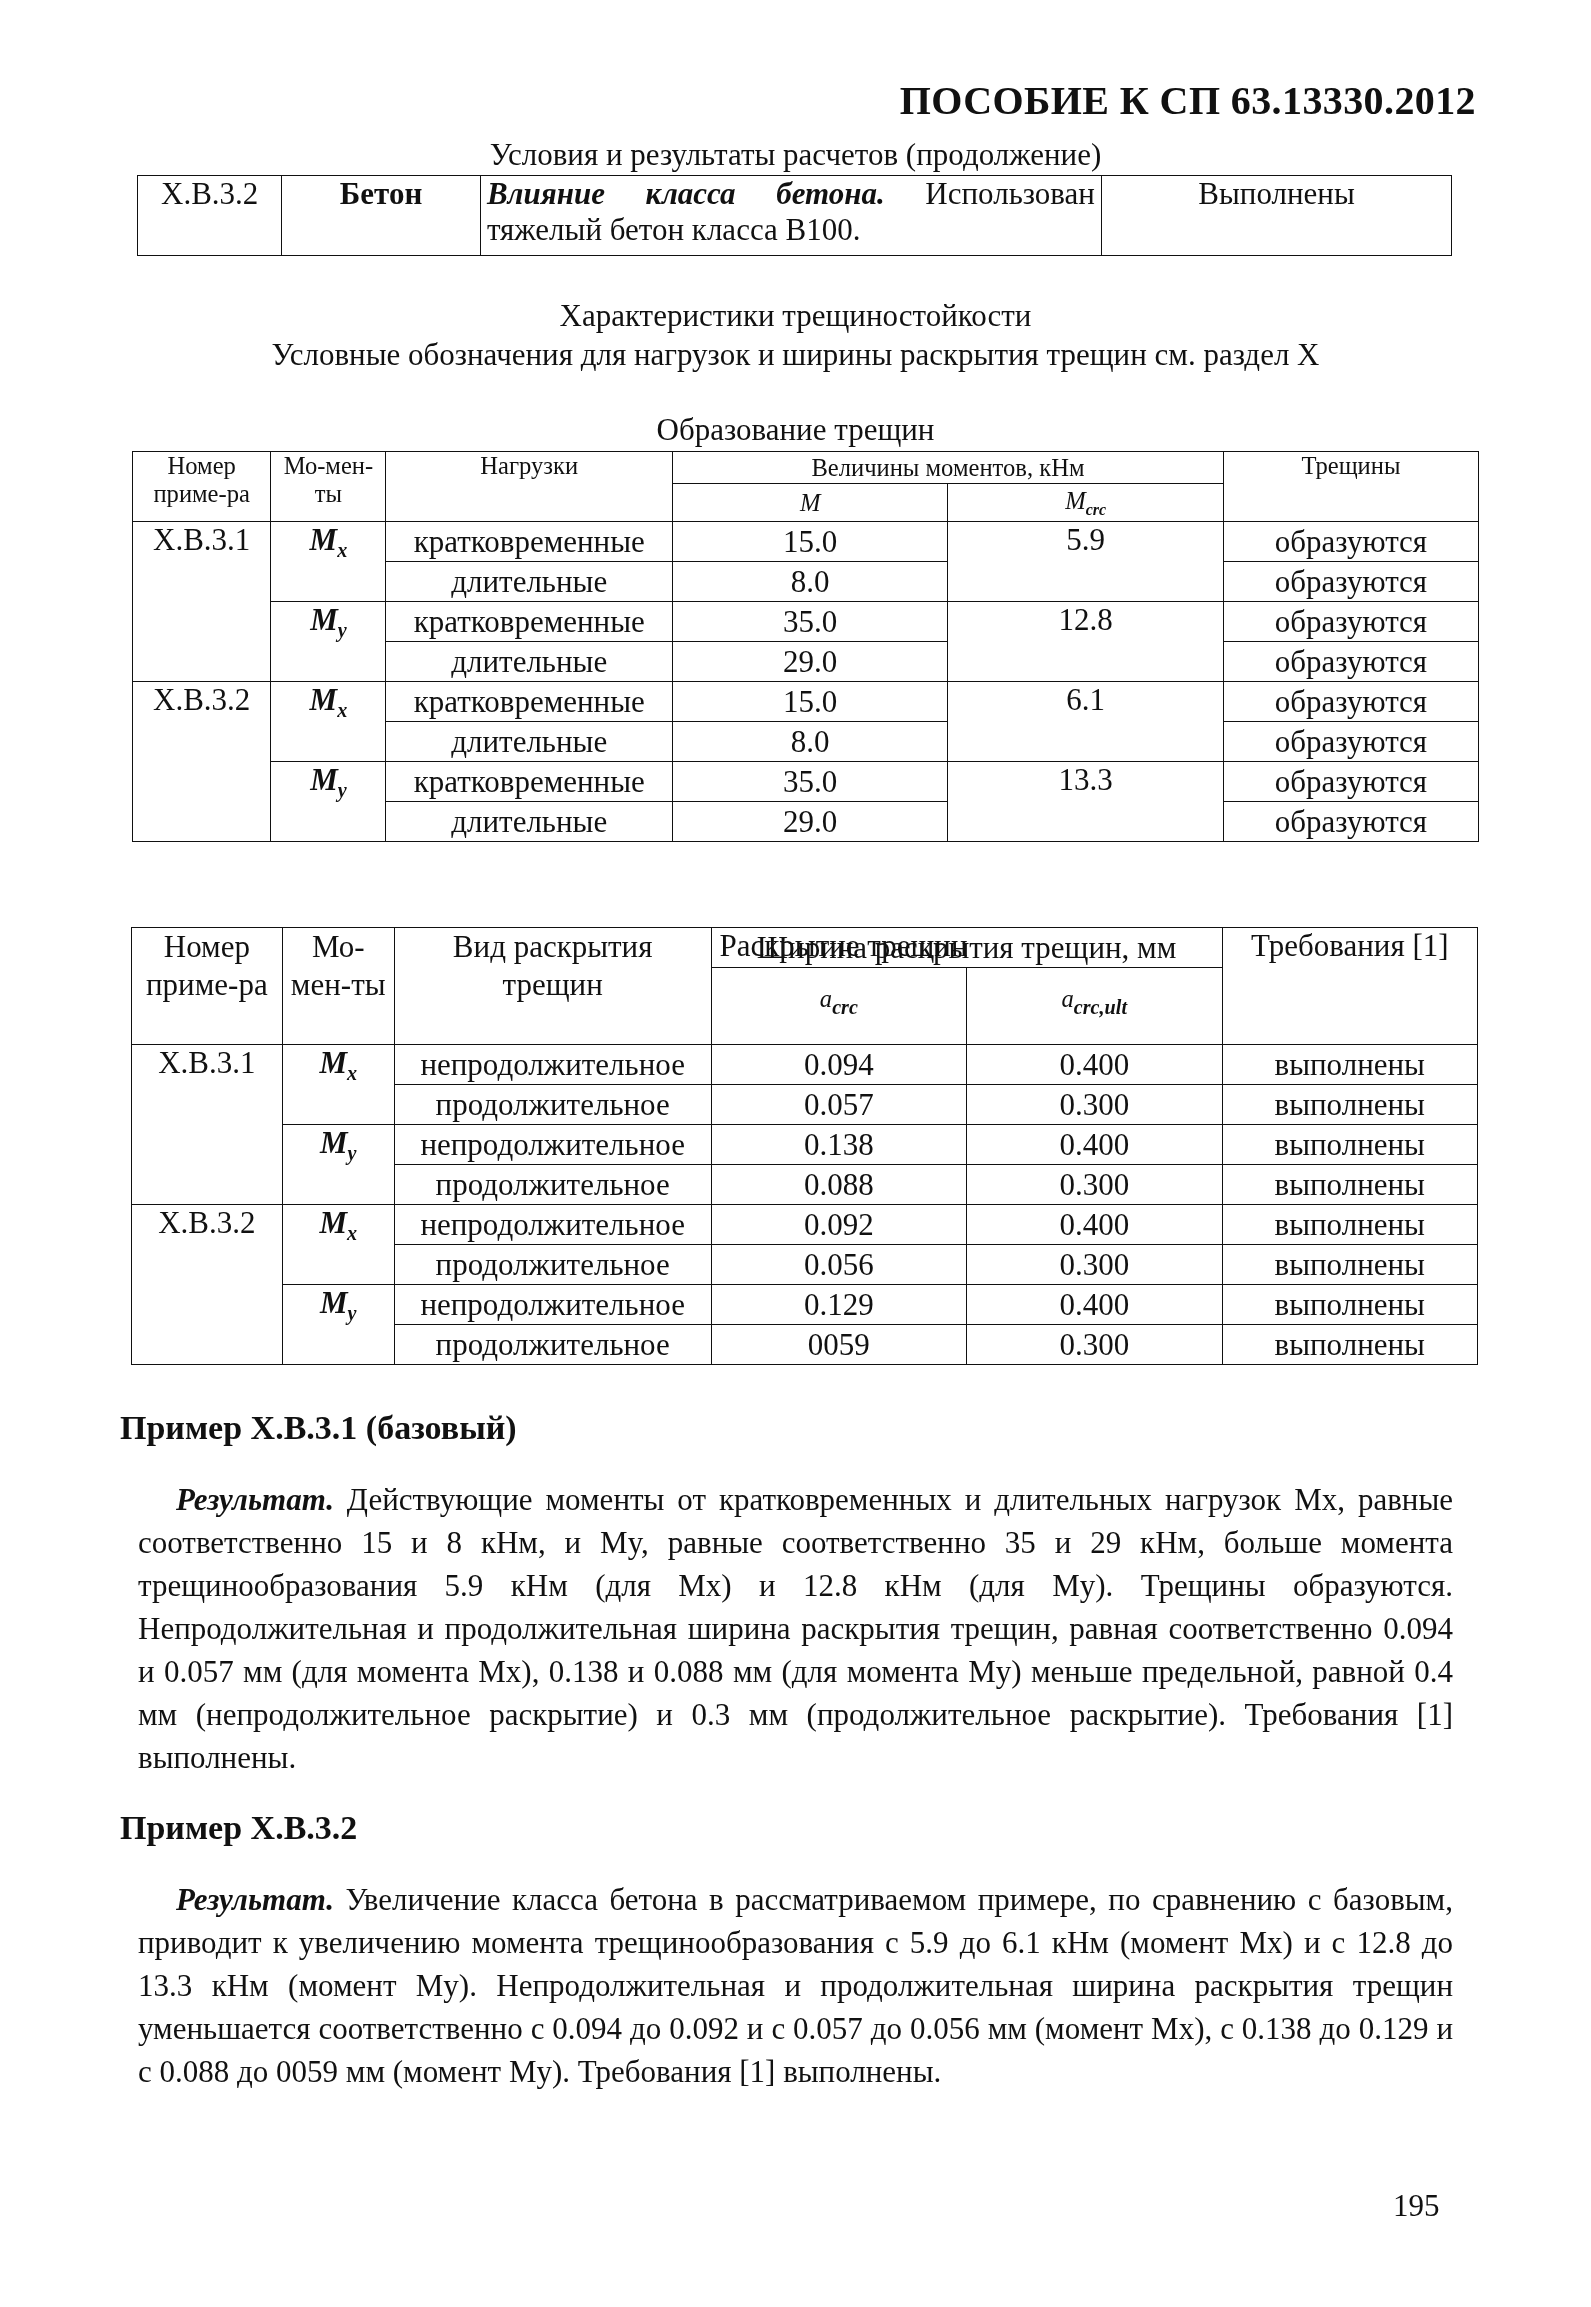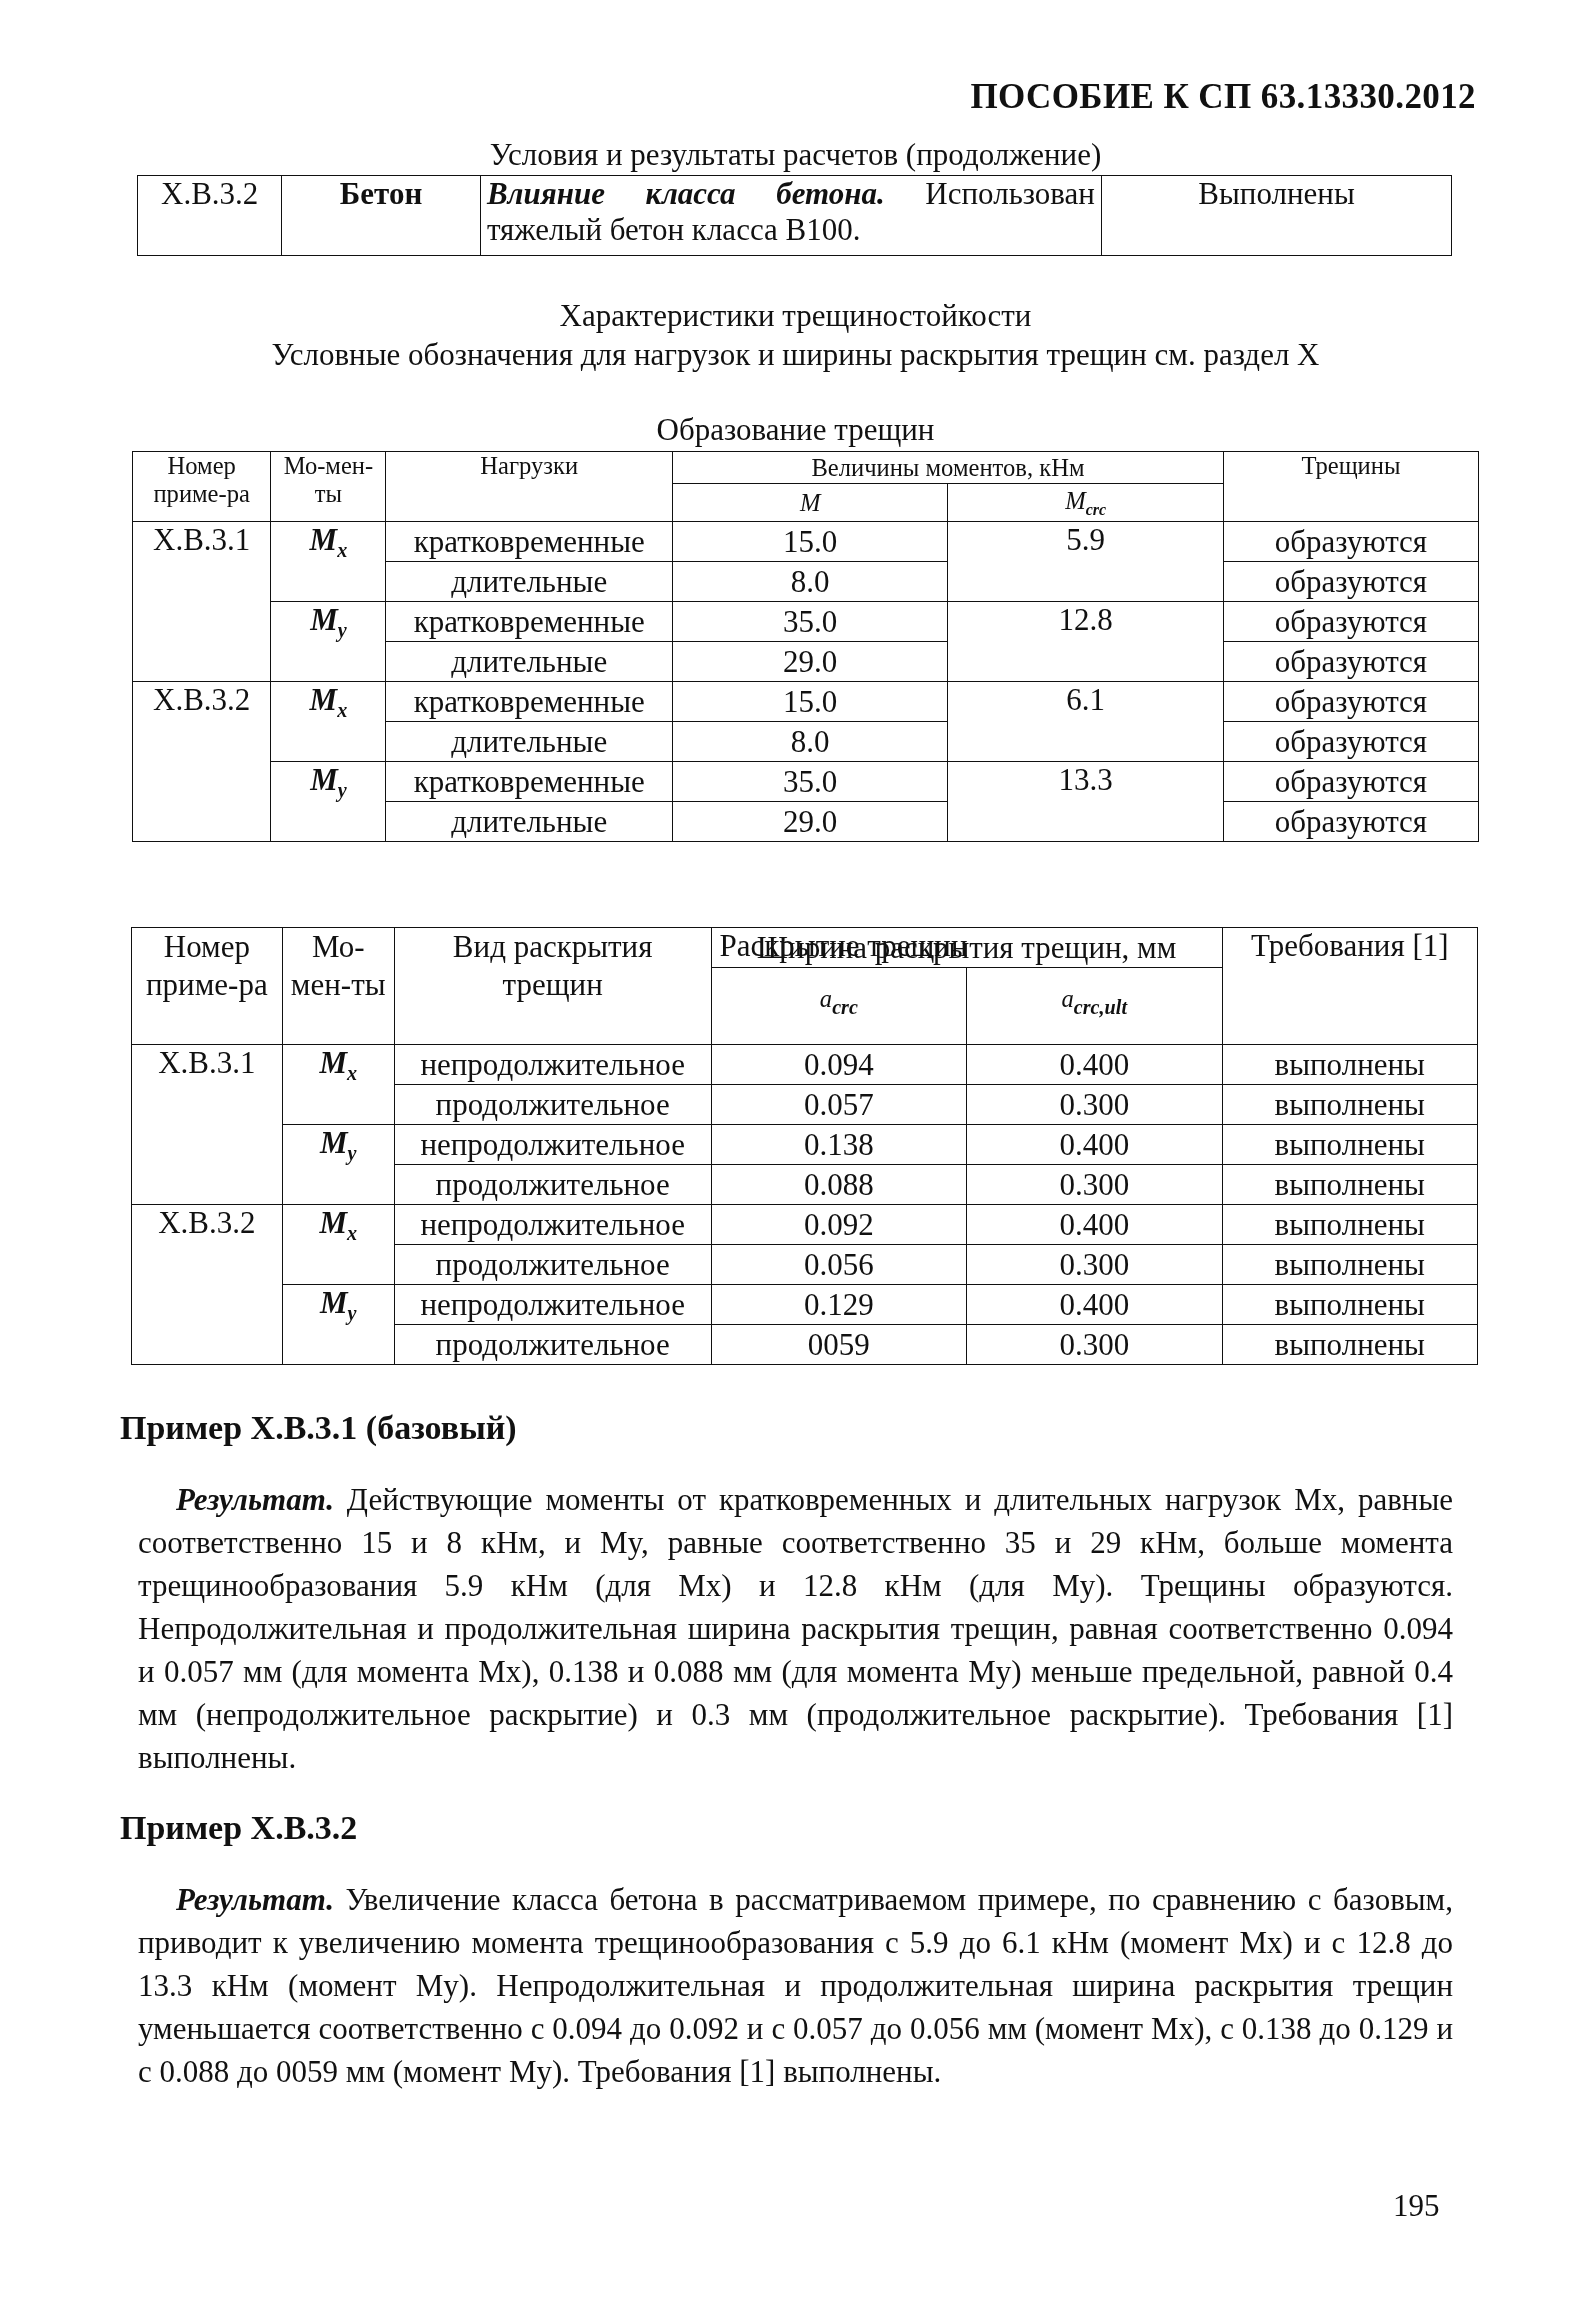--- a/index.html
+++ b/index.html
@@ -1,19 +1,19 @@
 <!DOCTYPE html>
 <html style="font-size:12.3px"><head>
 <meta charset="utf-8">
 <style>
   html, body { margin: 0; padding: 0; background: #ffffff; }
   body { width: 1591px; height: 2307px; position: relative; overflow: hidden;
          font-family: "Liberation Serif", "DejaVu Serif", serif; color: #111; }
   .abs { position: absolute; }
-  .header { right: 115px; top: 77px; font-size: 35px; font-weight: bold; letter-spacing: 0.4px; }
+  .header { right: 115px; top: 77px; font-size: 40px; font-weight: bold; letter-spacing: 0.4px; }
   .caption { left: 0; width: 1591px; text-align: center; font-size: 31px; }
   table { border-collapse: collapse; position: absolute; font-size: 31px; }
   td, th { border: 1.5px solid #111; padding: 0 6.2px; font-weight: normal; }
   .c { text-align: center; }
   .l { text-align: left; margin-top: 43px; }
   .top { vertical-align: top; }
   .small { font-size: 24.6px; }
   .ital { font-style: italic; }
   .bi { font-weight: bold; font-style: italic; }
   .sub { font-size: 0.65em; vertical-align: -0.35em; font-style: italic; font-weight: bold; }

